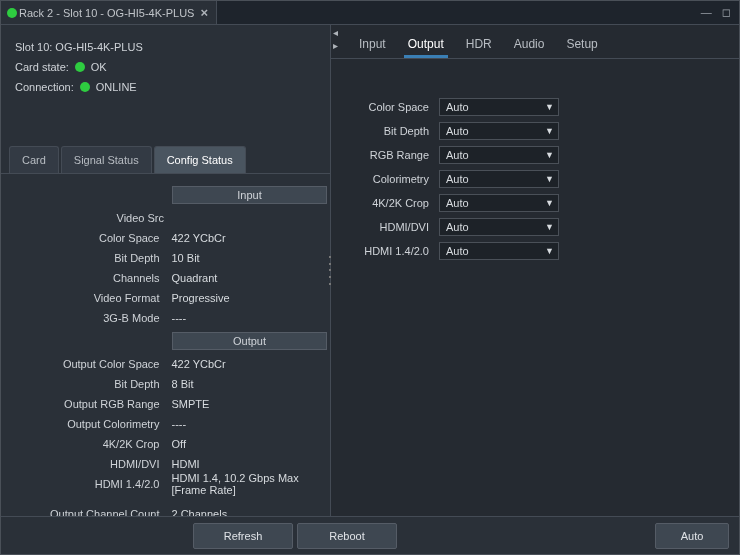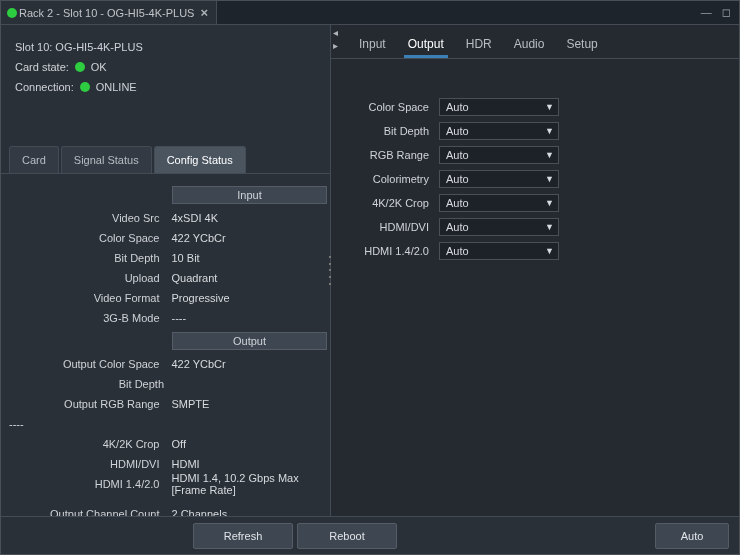--- a/index.html
+++ b/index.html
@@ -189,56 +189,57 @@
       <div class="left-tabs">
         <div class="left-tab">Card</div>
         <div class="left-tab">Signal Status</div>
         <div class="left-tab active">Config Status</div>
       </div>
 
       <div class="left-scroll">
         <div class="section-header">Input</div>
         <div class="kv-row">
             <div class="kv-label">Video Src</div>
-            <div class="kv-value">4xSDI 4K</div>
           </div>
         <div class="kv-row">
             <div class="kv-label">Color Space</div>
             <div class="kv-value">422 YCbCr</div>
           </div>
         <div class="kv-row">
             <div class="kv-label">Bit Depth</div>
             <div class="kv-value">10 Bit</div>
           </div>
         <div class="kv-row">
-            <div class="kv-label">Upload</div>
+            <div class="kv-label">Channels</div>
             <div class="kv-value">Quadrant</div>
           </div>
         <div class="kv-row">
             <div class="kv-label">Video Format</div>
             <div class="kv-value">Progressive</div>
           </div>
         <div class="kv-row">
             <div class="kv-label">3G-B Mode</div>
             <div class="kv-value">----</div>
           </div>
 
         <div class="section-header">Output</div>
         <div class="kv-row">
             <div class="kv-label">Output Color Space</div>
             <div class="kv-value">422 YCbCr</div>
           </div>
         <div class="kv-row">
             <div class="kv-label">Bit Depth</div>
+            <div class="kv-value">8 Bit</div>
           </div>
         <div class="kv-row">
             <div class="kv-label">Output RGB Range</div>
             <div class="kv-value">SMPTE</div>
           </div>
         <div class="kv-row">
+            <div class="kv-label">Output Colorimetry</div>
             <div class="kv-value">----</div>
           </div>
         <div class="kv-row">
             <div class="kv-label">4K/2K Crop</div>
             <div class="kv-value">Off</div>
           </div>
         <div class="kv-row">
             <div class="kv-label">HDMI/DVI</div>
             <div class="kv-value">HDMI</div>
           </div>

